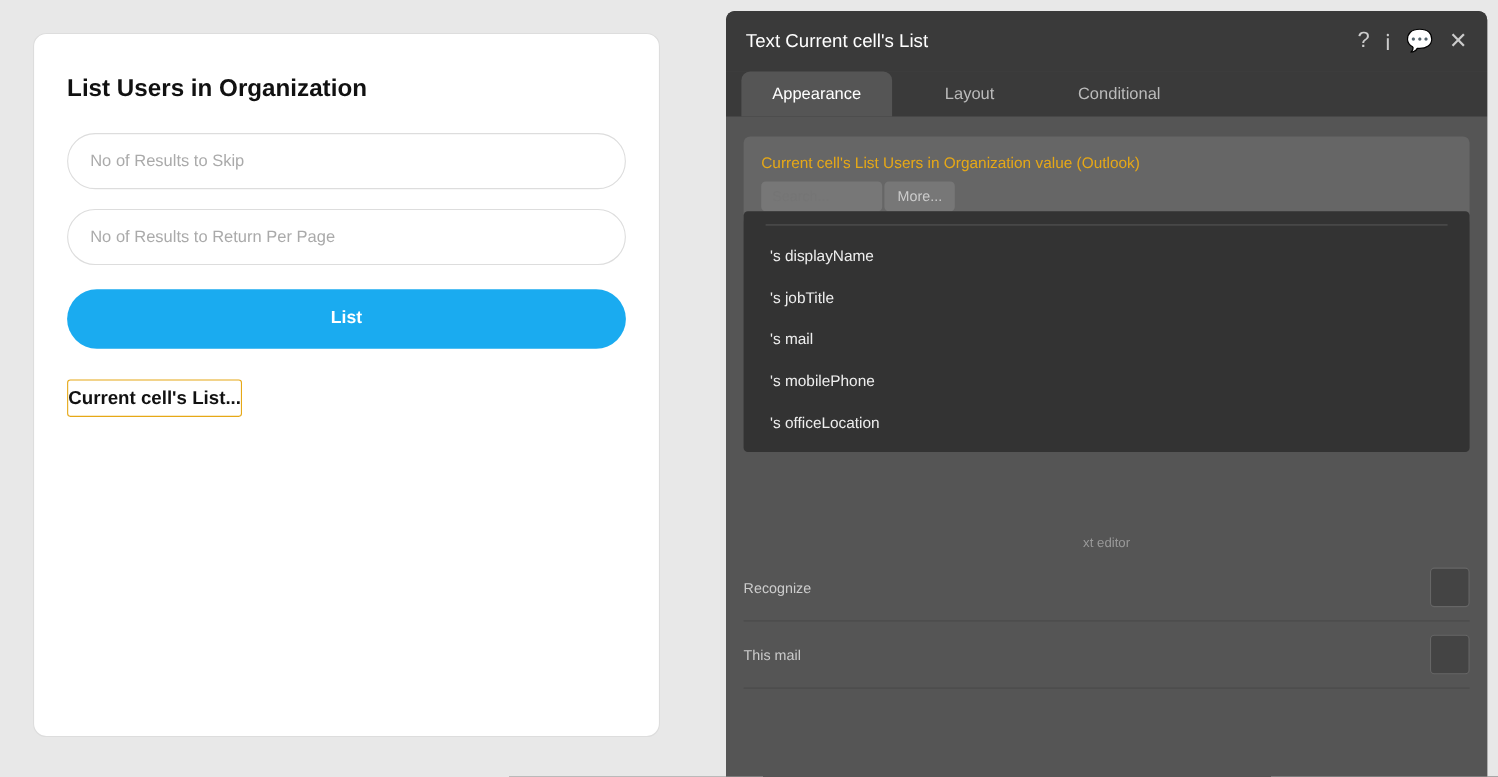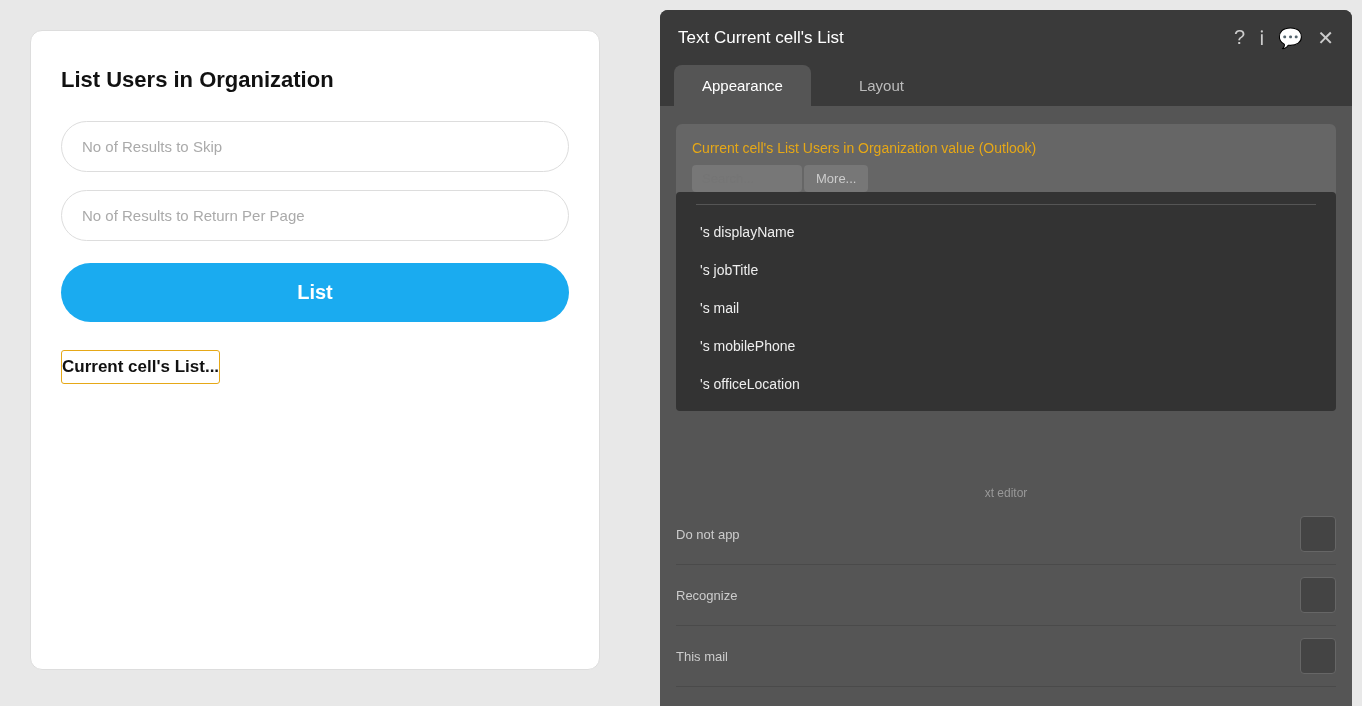--- a/index.html
+++ b/index.html
@@ -52,21 +52,21 @@
     }
 
     .input-field::placeholder {
       color: #aaa;
     }
 
     .list-button {
       width: 100%;
       background: #1aabf0;
       color: #fff;
-      font-size: 20px;
+      font-size: 16px;
       font-weight: 600;
       border: none;
       border-radius: 30px;
       padding: 18px;
       cursor: pointer;
       margin-bottom: 28px;
       margin-top: 4px;
     }
 
     .current-cell-label {
@@ -269,20 +269,21 @@
       <span class="header-icon">?</span>
       <span class="header-icon">ℹ</span>
       <span class="header-icon">💬</span>
       <span class="header-icon">✕</span>
     </div>
   </div>
 
   <div class="tabs">
     <div class="tab active">Appearance</div>
     <div class="tab">Layout</div>
+    <div class="tab">Conditional</div>
   </div>
 
   <div class="panel-body">
 
     <div class="expression-box">
       <div class="expression-text">Current cell's List Users in Organization value (Outlook)</div>
       <div class="expression-row">
         <input class="search-input-small" type="text" placeholder="Search..." style="">
         <button class="more-btn">More...</button>
       </div>
@@ -292,24 +293,20 @@
         <div class="dropdown-item">'s displayName</div>
         <div class="dropdown-item">'s jobTitle</div>
         <div class="dropdown-item">'s mail</div>
         <div class="dropdown-item">'s mobilePhone</div>
         <div class="dropdown-item">'s officeLocation</div>
       </div>
     </div>
 
     <div style="margin-top: 280px;">
       <div class="xt-editor-label">xt editor</div>
-      <div class="property-row">
-        <span class="property-label">Do not app</span>
-        <div class="property-control"></div>
-      </div>
       <div class="property-row">
         <span class="property-label">Recognize</span>
         <div class="property-control"></div>
       </div>
       <div class="property-row">
         <span class="property-label">This mail</span>
         <div class="property-control"></div>
       </div>
     </div>
   </div>

